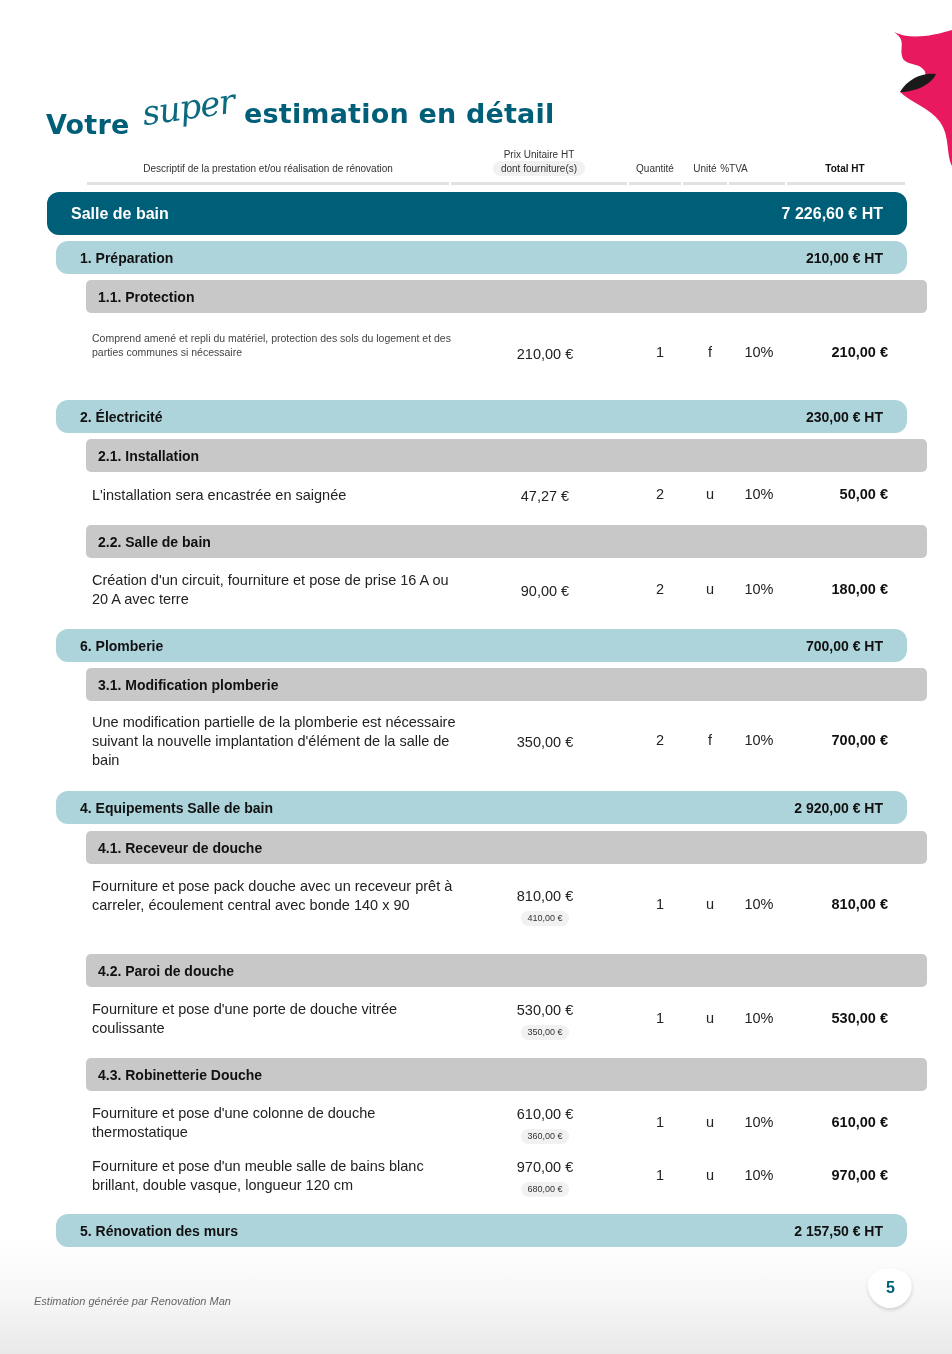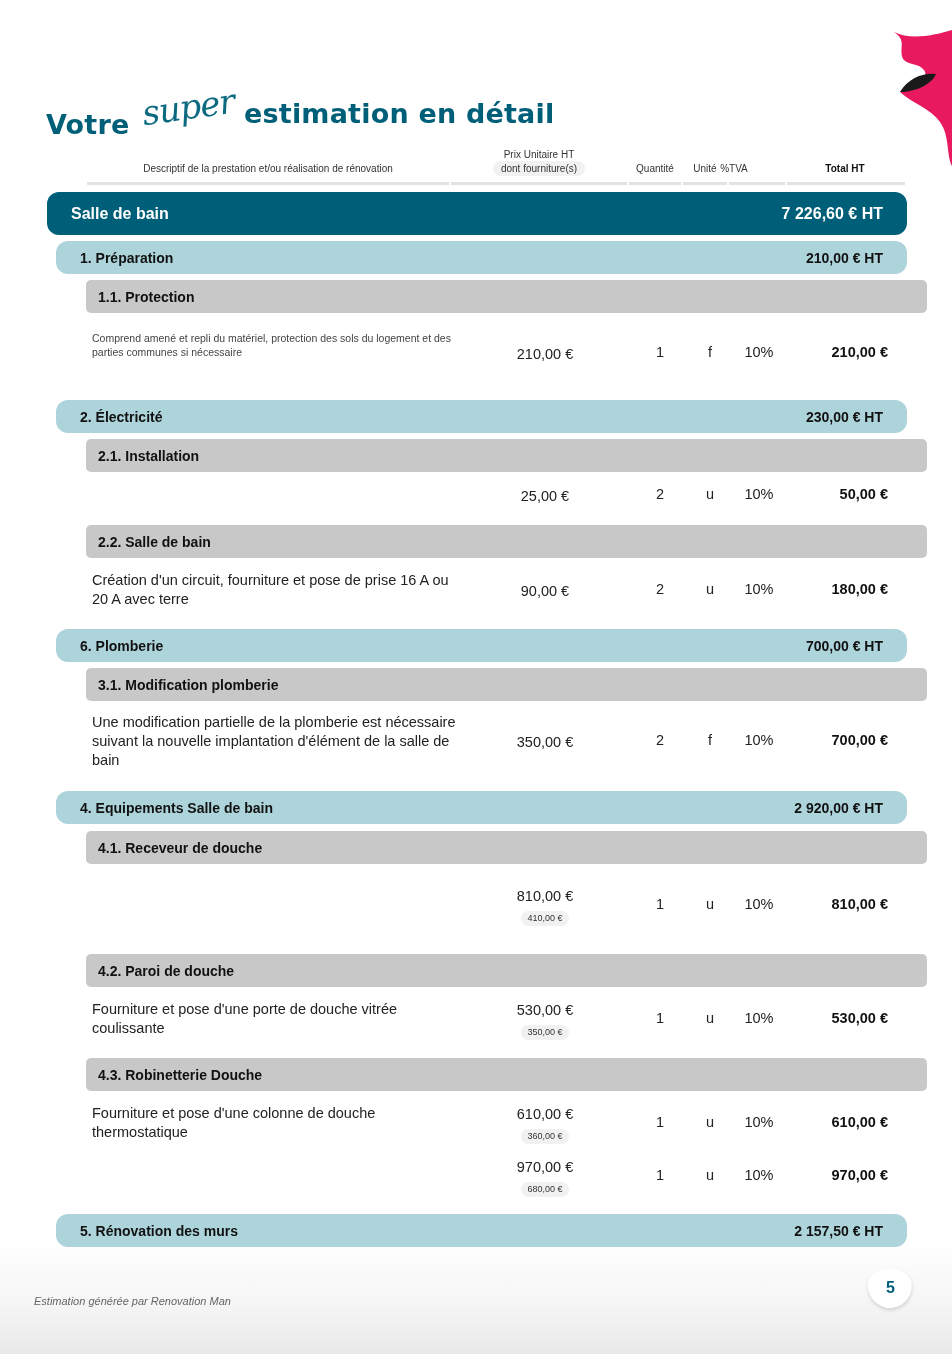--- a/index.html
+++ b/index.html
@@ -141,21 +141,22 @@
 </div>
 
 <div class="bar bar-cat" style="top:400px">
   <span>2. Électricité</span>
   <span>230,00 € HT</span>
 </div>
 <div class="bar bar-sub" style="top:439px">
   <span>2.1. Installation</span>
 </div>
 <div class="row" style="top:486px;height:24px">
-  <div class="cell price">25,00 €</div>
+  <div class="desc">L'installation sera encastrée en saignée</div>
+  <div class="cell price">47,27 €</div>
   <div class="cell qty">2</div>
   <div class="cell unit">u</div>
   <div class="cell tva">10%</div>
   <div class="cell tot">50,00 €</div>
 </div>
 <div class="bar bar-sub" style="top:525px">
   <span>2.2. Salle de bain</span>
 </div>
 <div class="row" style="top:571px;height:40px">
   <div class="desc">Création d'un circuit, fourniture et pose de prise 16 A ou 20 A avec terre</div>
@@ -183,20 +184,21 @@
 </div>
 
 <div class="bar bar-cat" style="top:791px">
   <span>4. Equipements Salle de bain</span>
   <span>2 920,00 € HT</span>
 </div>
 <div class="bar bar-sub" style="top:831px">
   <span>4.1. Receveur de douche</span>
 </div>
 <div class="row" style="top:877px;height:58px">
+  <div class="desc">Fourniture et pose pack douche avec un receveur prêt à carreler, écoulement central avec bonde 140 x 90</div>
   <div class="cell price" style="top:9px">
     <div>810,00 €</div>
     <div class="fourn">410,00 €</div>
   </div>
   <div class="cell qty" style="top:19px">1</div>
   <div class="cell unit" style="top:19px">u</div>
   <div class="cell tva" style="top:19px">10%</div>
   <div class="cell tot" style="top:19px">810,00 €</div>
 </div>
 <div class="bar bar-sub" style="top:954px">
@@ -221,20 +223,21 @@
   <div class="cell price">
     <div>610,00 €</div>
     <div class="fourn">360,00 €</div>
   </div>
   <div class="cell qty" style="top:10px">1</div>
   <div class="cell unit" style="top:10px">u</div>
   <div class="cell tva" style="top:10px">10%</div>
   <div class="cell tot" style="top:10px">610,00 €</div>
 </div>
 <div class="row" style="top:1157px;height:40px">
+  <div class="desc">Fourniture et pose d'un meuble salle de bains blanc brillant, double vasque, longueur 120 cm</div>
   <div class="cell price">
     <div>970,00 €</div>
     <div class="fourn">680,00 €</div>
   </div>
   <div class="cell qty" style="top:10px">1</div>
   <div class="cell unit" style="top:10px">u</div>
   <div class="cell tva" style="top:10px">10%</div>
   <div class="cell tot" style="top:10px">970,00 €</div>
 </div>
 

